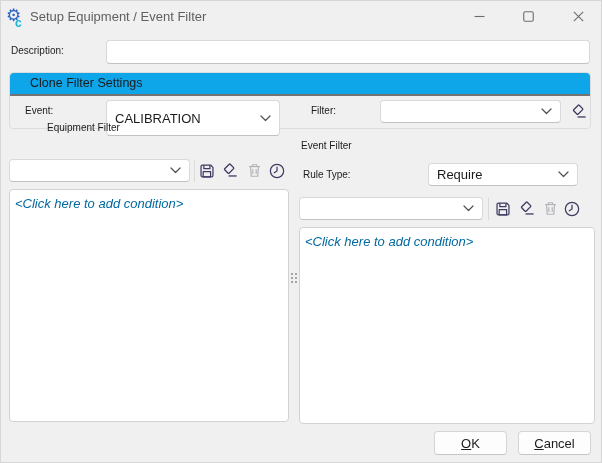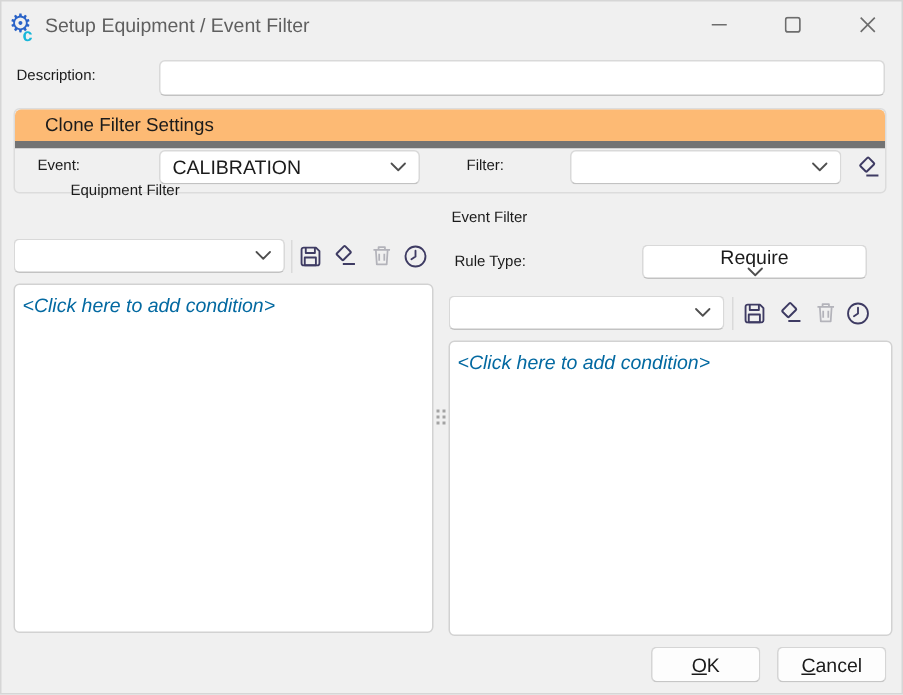--- a/index.html
+++ b/index.html
@@ -16,21 +16,21 @@
   .win-title{position:absolute;left:29px;top:0;line-height:32px;font-size:13px;color:#5f5f5f;}
   .win-btn{position:absolute;top:0;width:44px;height:31px;display:flex;align-items:center;justify-content:center;color:#6d6d6d;}
   .win-btn svg{display:block;}
   
   .lbl{position:absolute;font-size:10px;color:#1b1b1b;white-space:nowrap;}
   .textbox{position:absolute;background:#fff;border:1px solid #d9d9d9;border-bottom-color:#c2c2c2;border-radius:4px;box-sizing:border-box;}
   .combo{position:absolute;background:#fff;border:1px solid #d9d9d9;border-bottom-color:#c2c2c2;border-radius:4px;box-sizing:border-box;display:flex;align-items:center;padding:0 8px;font-size:13px;color:#1b1b1b;}
   .combo .val{flex:1;overflow:hidden;white-space:nowrap;}
   .combo .chev{flex:0 0 auto;color:#4f4f4f;}
   .groupbox{position:absolute;border:1px solid #dcdcdc;border-radius:4px;box-sizing:border-box;background:transparent;}
-  .groupbox .ghead{height:21px;line-height:21px;background:#fdba74;border-bottom:5px solid #737373;border-radius:4px 4px 0 0;font-size:12.5px;color:#1b1b1b;padding-left:20px;}
+  .groupbox .ghead{height:21px;line-height:21px;background:#0ea5e9;border-bottom:2px solid #737373;border-radius:4px 4px 0 0;font-size:12.5px;color:#1b1b1b;padding-left:20px;}
   .tool-btn{position:absolute;width:22px;height:23px;display:flex;align-items:center;justify-content:center;}
   .tool-btn svg{display:block;}
   .vsep{position:absolute;width:1px;background:#dadada;}
   .panel{position:absolute;background:#fff;border:1px solid #d2d2d2;border-radius:4px;box-sizing:border-box;}
   .cond{position:absolute;font-size:13px;color:#0369a1;white-space:nowrap;font-style:italic;}
   .grip{position:absolute;display:grid;grid-template-columns:2px 2px;grid-template-rows:2px 2px 2px;gap:2px;}
   .grip i{background:#a3a3a3;}
   .btn{position:absolute;background:#fdfdfd;border:1px solid #d5d5d5;border-bottom-color:#c6c6c6;border-radius:4px;box-sizing:border-box;font-size:13px;color:#1b1b1b;display:flex;align-items:center;justify-content:center;}
 </style>
 </head>
@@ -61,21 +61,21 @@
     </div>
   </div>
 
   <span class="lbl" style="left:10px;top:44px;">Description:</span>
   <input class="textbox" style="left: 105px; top: 39px; width: 484px; height: 24px; padding: 0px 8px; font-size: 13px; font-family: inherit; outline: none;" value="">
 
   <div class="groupbox" style="left:8px;top:71px;width:582px;height:57px;">
     <div class="ghead">Clone Filter Settings</div>
   </div>
   <span class="lbl" style="left:24px;top:104px;">Event:</span>
-  <div class="combo" style="left:105px;top:99px;width:174px;height:23px;">
+  <div class="combo" style="left:105px;top:99px;width:174px;height:36px;">
     <span class="val">CALIBRATION</span>
     <svg class="chev" width="11" height="7" viewBox="0 0 11 7">
         <path d="M1 1 L5.5 5.5 L10 1" stroke="currentColor" stroke-width="1.2" fill="none" stroke-linecap="round" stroke-linejoin="round"></path>
       </svg>
   </div>
   <span class="lbl" style="left:310px;top:104px;text-align:right;">Filter:</span>
   <div class="combo" style="left:379px;top:99px;width:181px;height:23px;">
     <span class="val"></span>
     <svg class="chev" width="11" height="7" viewBox="0 0 11 7">
         <path d="M1 1 L5.5 5.5 L10 1" stroke="currentColor" stroke-width="1.2" fill="none" stroke-linecap="round" stroke-linejoin="round"></path>
@@ -140,21 +140,21 @@
     <i></i>
       <i></i>
       <i></i>
       <i></i>
       <i></i>
       <i></i>
   </div>
 
   <span class="lbl" style="left:300px;top:139px;">Event Filter</span>
   <span class="lbl" style="left:302px;top:168px;">Rule Type:</span>
-  <div class="combo" style="left:427px;top:162px;width:150px;height:23px;flex-direction:column;">
+  <div class="combo" style="left:427px;top:162px;width:150px;height:23px;">
     <span class="val">Require</span>
     <svg class="chev" width="11" height="7" viewBox="0 0 11 7">
         <path d="M1 1 L5.5 5.5 L10 1" stroke="currentColor" stroke-width="1.2" fill="none" stroke-linecap="round" stroke-linejoin="round"></path>
       </svg>
   </div>
   <div class="combo" style="left:298px;top:196px;width:184px;height:23px;">
     <span class="val"></span>
     <svg class="chev" width="11" height="7" viewBox="0 0 11 7">
         <path d="M1 1 L5.5 5.5 L10 1" stroke="currentColor" stroke-width="1.2" fill="none" stroke-linecap="round" stroke-linejoin="round"></path>
       </svg>

